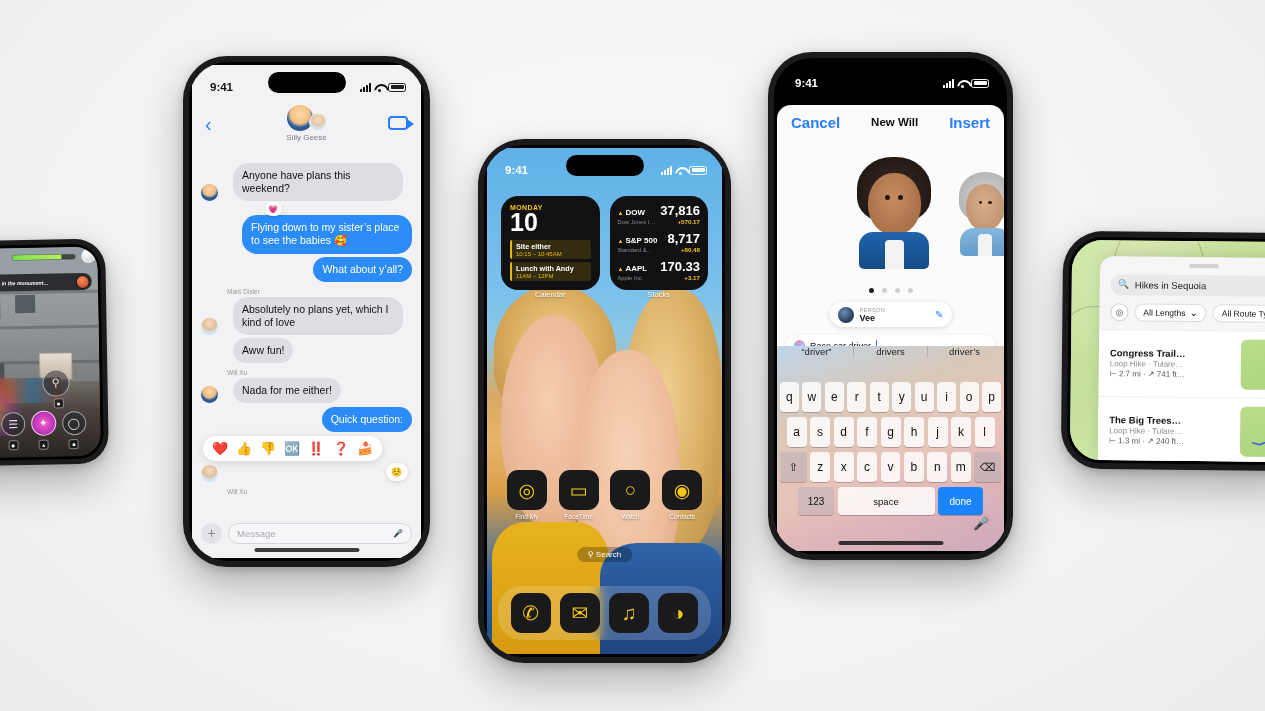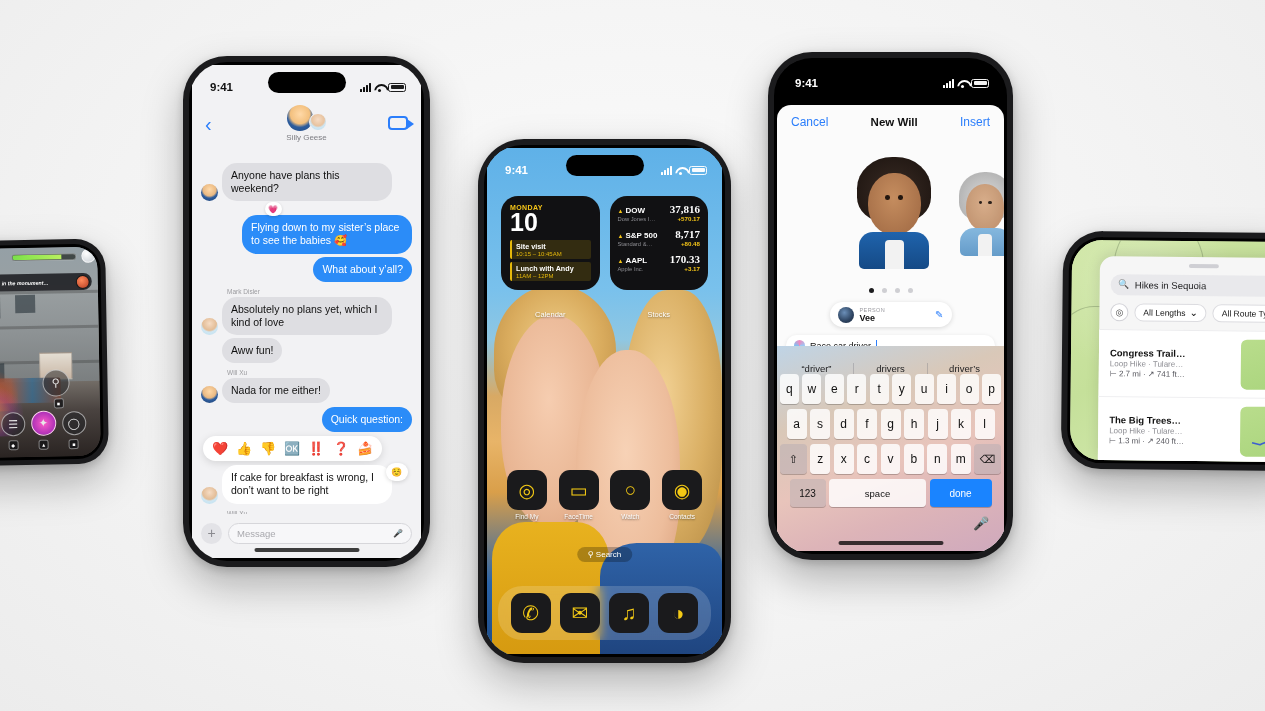--- a/index.html
+++ b/index.html
@@ -83,21 +83,21 @@
     border-width:5px 0 5px 7px;border-color:transparent transparent transparent #2b7efb;}
   .nav-avs{position:absolute;left:50%;top:6px;transform:translateX(-50%);display:flex;align-items:flex-end;}
   .av{border-radius:50%;background:#ddd;display:flex;align-items:center;justify-content:center;
       font-size:12px;overflow:hidden;}
   .av-a{width:26px;height:26px;background:radial-gradient(circle at 50% 35%,#ffd9a8 0%,#f3c07e 45%,#2d5d9e 62%,#24497d 100%);}
   .av-b{width:18px;height:18px;margin-left:-4px;background:radial-gradient(circle at 50% 35%,#f6dcc4 0%,#e8c39f 48%,#cfe6f2 62%,#b8dced 100%);border:1.5px solid #f2f2f4;}
   .nav-title{position:absolute;left:50%;top:34px;transform:translateX(-50%);
     font-size:8px;color:#7d7d82;white-space:nowrap;}
   .thread{position:absolute;top:96px;left:0;right:0;bottom:44px;padding:0 9px;overflow:hidden;}
   .sender{font-size:6.5px;color:#9b9b9f;margin:6px 0 2px 26px;}
-  .row{display:flex;align-items:flex-end;gap:4px;margin-bottom:3px;}
+  .row{display:flex;align-items:flex-end;gap:15px;margin-bottom:3px;}
   .row.out{justify-content:flex-end;}
   .bub{max-width:170px;padding:6px 9px;border-radius:15px;font-size:10.5px;line-height:1.25;}
   .bub.in{background:#dedee2;color:#111;}
   .bub.out{background:#2b8cf8;color:#fff;}
   .bub.white{background:#fff;color:#111;}
   .rowav{width:17px;height:17px;border-radius:50%;flex:0 0 17px;}
   .av-g{background:radial-gradient(circle at 50% 32%,#f6dcc4 0%,#e3bd97 48%,#cfe6f2 60%,#bfe0ef 100%);}
   .av-w{background:radial-gradient(circle at 50% 32%,#ffd9a8 0%,#eab982 45%,#2d5d9e 60%,#20406f 100%);}
   .tapback{position:absolute;background:#fff;border-radius:12px;width:17px;height:14px;
     box-shadow:0 1px 3px rgba(0,0,0,.16);font-size:8px;display:flex;align-items:center;justify-content:center;}
@@ -124,31 +124,31 @@
   .face-b{position:absolute;left:38%;top:40%;width:44%;height:48%;border-radius:48% 48% 42% 42%;
     background:radial-gradient(ellipse at 48% 42%,#f7d2b6 0%,#edbd9c 60%,#d89e7a 100%);}
   .hair-b{position:absolute;left:58%;top:28%;width:42%;height:52%;border-radius:45% 40% 40% 45%;
     background:radial-gradient(ellipse at 40% 40%,#f2d194 0%,#d9ae62 55%,#b58a43 100%);}
   .shirt-y{position:absolute;left:2%;bottom:0;width:50%;height:26%;
     background:linear-gradient(180deg,#e8b21f,#d69a10);border-radius:28% 28% 0 0;}
   .shirt-b{position:absolute;right:0;bottom:0;width:52%;height:22%;
     background:linear-gradient(180deg,#2f63a8,#1f4580);border-radius:30% 20% 0 0;}
   .widgets{position:absolute;top:48px;left:14px;right:14px;display:flex;gap:10px;z-index:4;}
   .wdg{flex:1;background:#111113;border-radius:17px;padding:8px 9px;color:#fff;height:94px;overflow:hidden;}
-  .wlab{text-align:center;font-size:7.5px;color:#fff;margin-top:20px;text-shadow:0 1px 2px rgba(0,0,0,.4);}
+  .wlab{text-align:center;font-size:7.5px;color:#fff;margin-top:0;text-shadow:0 1px 2px rgba(0,0,0,.4);}
   .cal-dow{font-size:7px;font-weight:700;color:#f5c518;letter-spacing:.4px;}
   .cal-num{font-size:25px;font-weight:700;line-height:1;margin:-1px 0 5px;}
   .evt{border-left:2.5px solid #e5b80b;background:rgba(229,184,11,.16);
        padding:2px 4px;border-radius:2px;margin-bottom:3px;}
   .evt .t{font-size:7.2px;font-weight:700;}
   .evt .s{font-size:6px;color:#e5b80b;}
   .strow{display:flex;justify-content:space-between;align-items:baseline;}
   .st-sym{font-size:8px;font-weight:700;}
   .st-sub{font-size:5.8px;color:#8d8d92;}
-  .st-val{font-size:11px;font-weight:700;font-family:Liberation Serif, serif;}
+  .st-val{font-size:13px;font-weight:700;}
   .st-chg{font-size:6.2px;font-weight:700;color:#f5c518;}
   .tri{color:#f5c518;font-size:6px;margin-right:2px;}
   .apps{position:absolute;top:158px;left:0;right:0;z-index:4;}
   .appgrid{display:flex;justify-content:space-around;padding:0 14px;}
   .appcell{width:46px;text-align:center;}
   .appicon{width:40px;height:40px;border-radius:11px;background:#1a1a1c;margin:0 auto;
     display:flex;align-items:center;justify-content:center;color:#f3c915;font-size:19px;}
   .applabel{font-size:6.5px;color:#fff;margin-top:3px;text-shadow:0 1px 2px rgba(0,0,0,.5);}
   .searchpill{position:absolute;bottom:92px;left:50%;transform:translateX(-50%);
     background:rgba(0,0,0,.25);border-radius:11px;padding:3px 11px;color:#fff;font-size:8px;z-index:5;}
@@ -156,21 +156,21 @@
     background:rgba(255,255,255,.17);backdrop-filter:blur(6px);display:flex;align-items:center;
     justify-content:space-around;padding:0 8px;z-index:5;}
   .dockicon{width:40px;height:40px;border-radius:11px;background:#1a1a1c;
     display:flex;align-items:center;justify-content:center;color:#f3c915;font-size:20px;}
 
   
   #p-emoji { left:768px; top:52px; width:245px; height:508px; }
   #p-emoji .screen{background:#000;}
   .sheet{position:absolute;top:44px;left:0;right:0;bottom:0;background:#fbfbfb;border-radius:14px 14px 0 0;overflow:hidden;}
   .sheet-nav{height:34px;display:flex;align-items:center;justify-content:space-between;padding:0 14px;}
-  .sn-btn{color:#2b7efb;font-size:12px;}
+  .sn-btn{color:#2b7efb;font-size:15px;font-weight:bold;}
   .sn-title{font-size:11.5px;font-weight:700;color:#111;}
   .emoji-stage{position:relative;height:145px;}
   .memoji{position:absolute;border-radius:6px;}
   .memoji .hair{position:absolute;left:4%;top:0;width:92%;height:58%;
     background:radial-gradient(ellipse at 50% 55%,#3a2c25 0%,#241a15 70%);border-radius:48% 48% 38% 38%;}
   .memoji .head{position:absolute;left:17%;top:14%;width:66%;height:56%;border-radius:48%;
     background:radial-gradient(ellipse at 48% 40%,#c58d5f 0%,#a9724a 70%);}
   .memoji .eye{position:absolute;width:9%;height:7%;border-radius:50%;background:#22160f;top:36%;}
   .memoji .eye.l{left:33%}.memoji .eye.r{left:58%}
   .memoji .body{position:absolute;left:6%;bottom:0;width:88%;height:33%;
@@ -192,31 +192,31 @@
   .chip-pen{margin-left:auto;color:#2b7efb;font-size:10px;}
   .srchbar{margin:8px 9px 0;height:21px;background:#fff;border-radius:11px;
     box-shadow:0 1px 4px rgba(0,0,0,.1);display:flex;align-items:center;gap:5px;padding:0 8px;}
   .srch-ic{width:11px;height:11px;border-radius:50%;
     background:conic-gradient(#f08abe,#9ec7f5,#f3b6d7,#86bdf0,#f08abe);}
   .srch-txt{font-size:9px;color:#111;}
   .caret{width:1px;height:11px;background:#2b7efb;}
   .kb{position:absolute;bottom:0;left:0;right:0;height:205px;
     background:linear-gradient(160deg,#bfd4e6 0%,#d9c8b8 30%,#e8c4bb 55%,#ddb4b8 75%,#cfa9bd 100%);
     padding:0 3px 0;}
-  .predict{display:flex;height:28px;align-items:flex-end;}
+  .predict{display:flex;height:36px;align-items:flex-start;}
   .predict div{flex:1;text-align:center;font-size:9.5px;color:#1c1c1e;}
   .predict div+div{border-left:1px solid rgba(120,120,130,.35);}
   .krow{display:flex;justify-content:center;gap:3.5px;margin-bottom:5px;}
   .key{background:rgba(255,255,255,.82);border-radius:4px;height:30px;width:20px;
     display:flex;align-items:center;justify-content:center;font-size:12px;color:#111;
     box-shadow:0 1px 0 rgba(0,0,0,.22);}
   .key.wide{width:27px;background:rgba(185,175,180,.55);font-size:11px;}
   .key.num{width:36px;font-size:10px;background:rgba(185,175,180,.5);}
   .key.space{flex:1;max-width:97px;font-size:9.5px;}
-  .key.done{width:62px;background:#1a84ff;color:#fff;font-size:10px;}
+  .key.done{width:45px;background:#1a84ff;color:#fff;font-size:10px;}
   .key.bot{height:28px;}
   .mic{position:absolute;right:14px;bottom:20px;color:#4a4a52;font-size:13px;}
 
   
   #p-maps { left:1062px; top:232px; width:248px; height:238px; border-radius:40px;
             transform:rotate(0.6deg); }
   #p-maps .bez{border-radius:34px}
   #p-maps .screen{border-radius:31px;background:#cfe2a8;}
   .mapbg{position:absolute;inset:0;background:
      radial-gradient(circle at 30% 20%, rgba(255,255,255,.25), transparent 40%),
@@ -357,21 +357,20 @@
             <span>👍</span>
             <span>👎</span>
             <span>🆗</span>
             <span>‼️</span>
             <span>❓</span>
             <span>🍰</span>
           </div>
 
           <div class="row" style="position:relative">
             <span class="rowav av-g"></span>
-            <span class="bub white">If cake for breakfast is wrong, I don’t want to be right</span>
             <span class="plusbub" style="right:4px;top:-2px">☺️</span>
           </div>
 
           <div class="sender">Will Xu</div>
 
         </div>
 
         <div class="composer">
           <div class="plusbtn">+</div>
           <div class="inputpill">
@@ -410,21 +409,21 @@
             <span class="batt"></span>
           </span>
         </div>
 
         <div class="widgets">
           <div style="flex:1">
             <div class="wdg">
               <div class="cal-dow">MONDAY</div>
               <div class="cal-num">10</div>
               <div class="evt">
-                <div class="t">Site visit</div>
+                <div class="t">Site either</div>
                 <div class="s">10:15 – 10:45AM</div>
               </div>
               <div class="evt">
                 <div class="t">Lunch with Andy</div>
                 <div class="s">11AM – 12PM</div>
               </div>
             </div>
             <div class="wlab">Calendar</div>
           </div>
 

